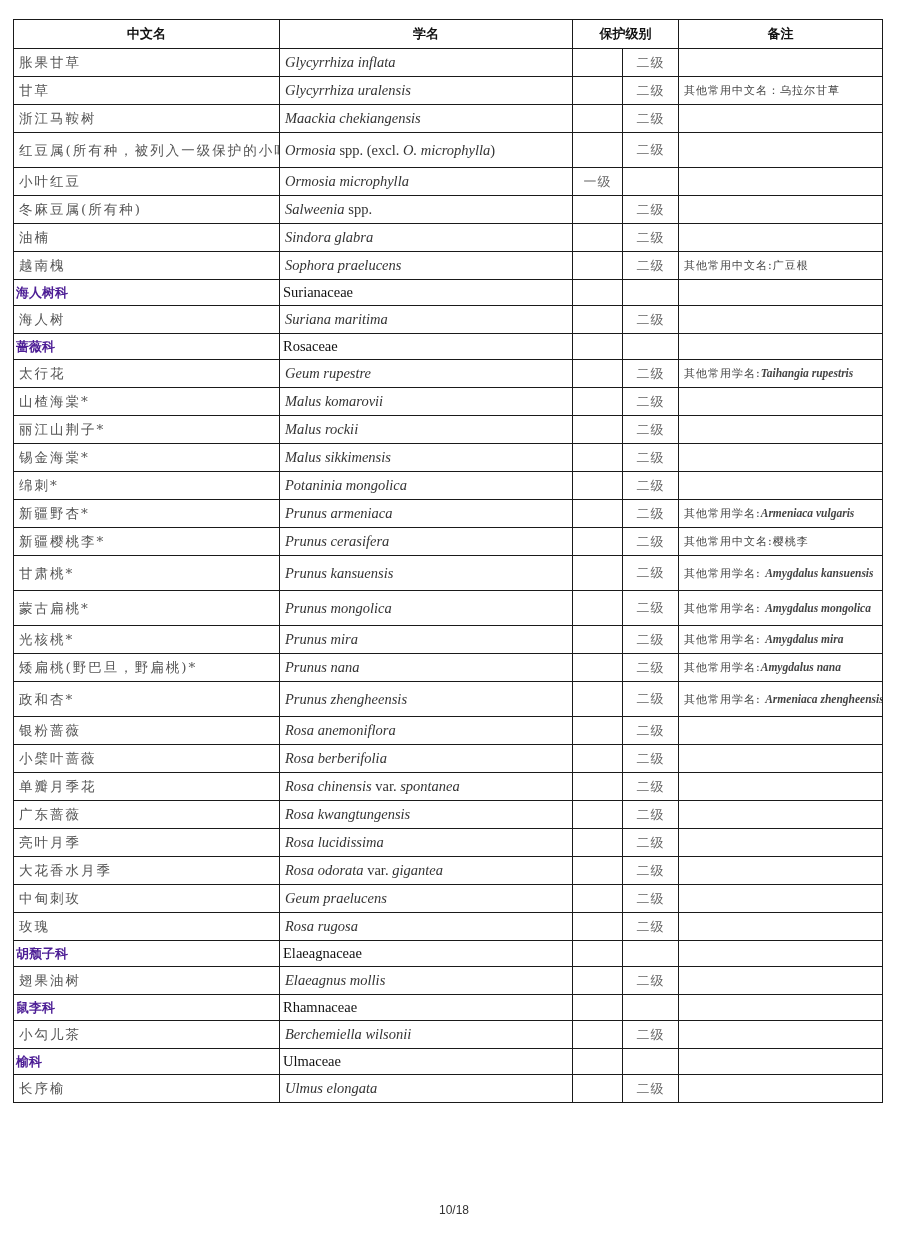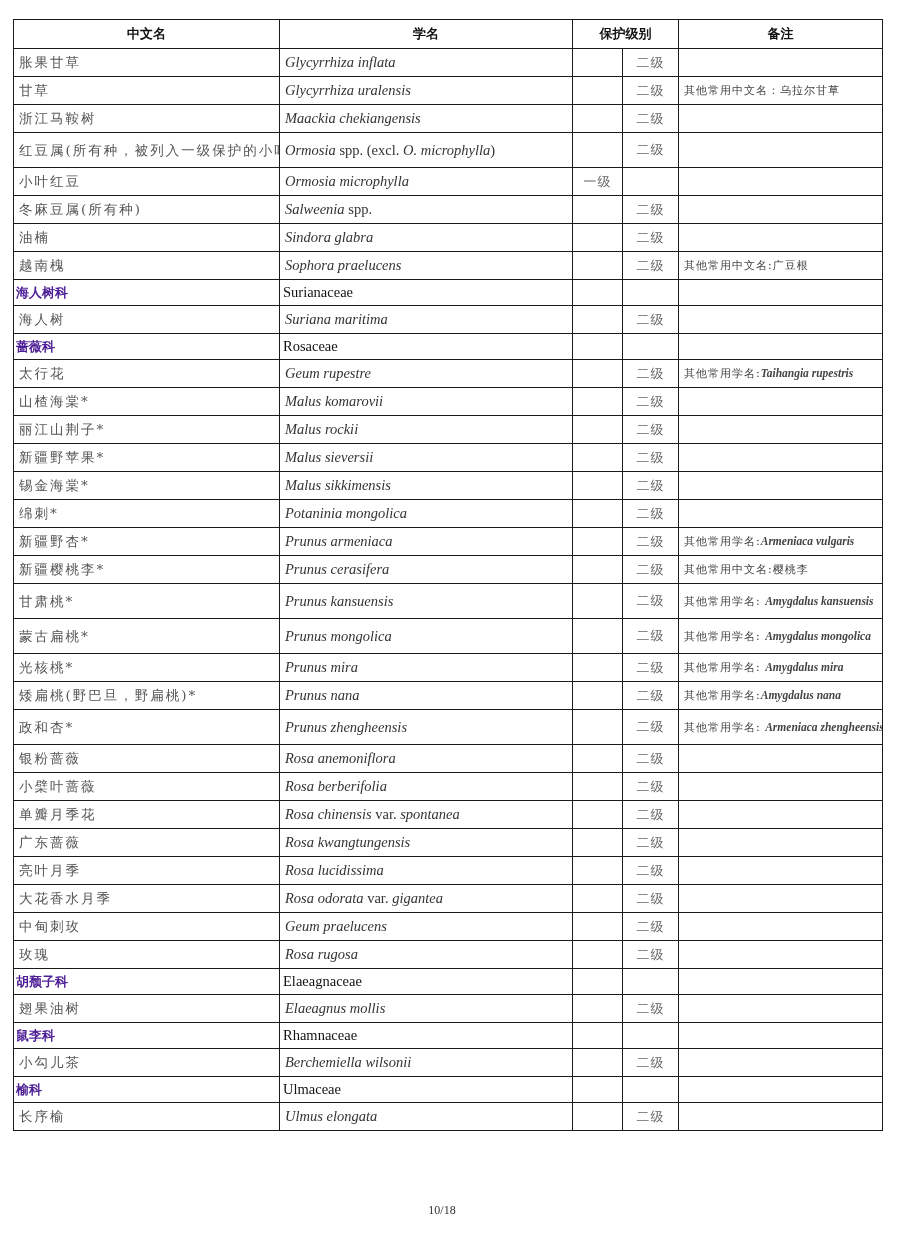--- a/index.html
+++ b/index.html
@@ -36,23 +36,23 @@
     td.cn { font-size: 13.5px; color: #555; padding-left: 10px; letter-spacing: 2px; white-space: normal; line-height: 15px; }
     td.sci { font-family: "Liberation Serif", "DejaVu Serif", serif; font-style: italic; font-size: 14.5px; color: #333; padding-left: 3px; }
     td.sci .up { font-style: normal; }
     td.lvl { font-size: 13px; color: #666; text-align: center; letter-spacing: 1px; padding: 0; }
     td.note { font-size: 11px; color: #444; letter-spacing: 1px; padding-left: 3px; white-space: normal; line-height: 13px; margin-top: 15px; }
     td.note .latin { font-family: "Liberation Serif", "DejaVu Serif", serif; font-style: italic; font-weight: bold; font-size: 11.5px; letter-spacing: 0; }
     tr.family td { height: 25px; }
     tr.family td.fam-cn { font-family: "DejaVu Sans", "Liberation Sans", sans-serif; font-weight: bold; font-size: 13px; color: #4c1d95; padding-left: 2px; letter-spacing: 0; }
     tr.family td.fam-sci { font-family: "Liberation Serif", "DejaVu Serif", serif; font-weight: normal; font-size: 14.5px; color: #111; padding-left: 3px; }
     .footer {
-      position: absolute; left: 0; width: 884px; top: 1203px;
+      position: absolute; left: 12px; width: 884px; top: 1203px;
       text-align: center;
-      font-family: Liberation Serif, serif;
+      font-family: Liberation Sans, sans-serif;
       font-size: 12px; color: #333;
     }
   </style>
 </head>
 <body>
 
 <div class="page">
   <table class="species">
     <colgroup>
       <col class="c-cn">
@@ -162,27 +162,20 @@
           <td class="note"><span></span><span class="latin"></span></td>
         </tr>
         <tr class="row">
           <td class="cn">丽江山荆子*</td>
           <td class="sci"><span>Malus rockii</span></td>
           <td class="lvl"></td>
           <td class="lvl">二级</td>
           <td class="note"><span></span><span class="latin"></span></td>
         </tr>
         <tr class="row">
-          <td class="cn">新疆野苹果*</td>
-          <td class="sci"><span>Malus sieversii</span></td>
-          <td class="lvl"></td>
-          <td class="lvl">二级</td>
-          <td class="note"><span></span><span class="latin"></span></td>
-        </tr>
-        <tr class="row">
           <td class="cn">锡金海棠*</td>
           <td class="sci"><span>Malus sikkimensis</span></td>
           <td class="lvl"></td>
           <td class="lvl">二级</td>
           <td class="note"><span></span><span class="latin"></span></td>
         </tr>
         <tr class="row">
           <td class="cn">绵刺*</td>
           <td class="sci"><span>Potaninia mongolica</span></td>
           <td class="lvl"></td>

